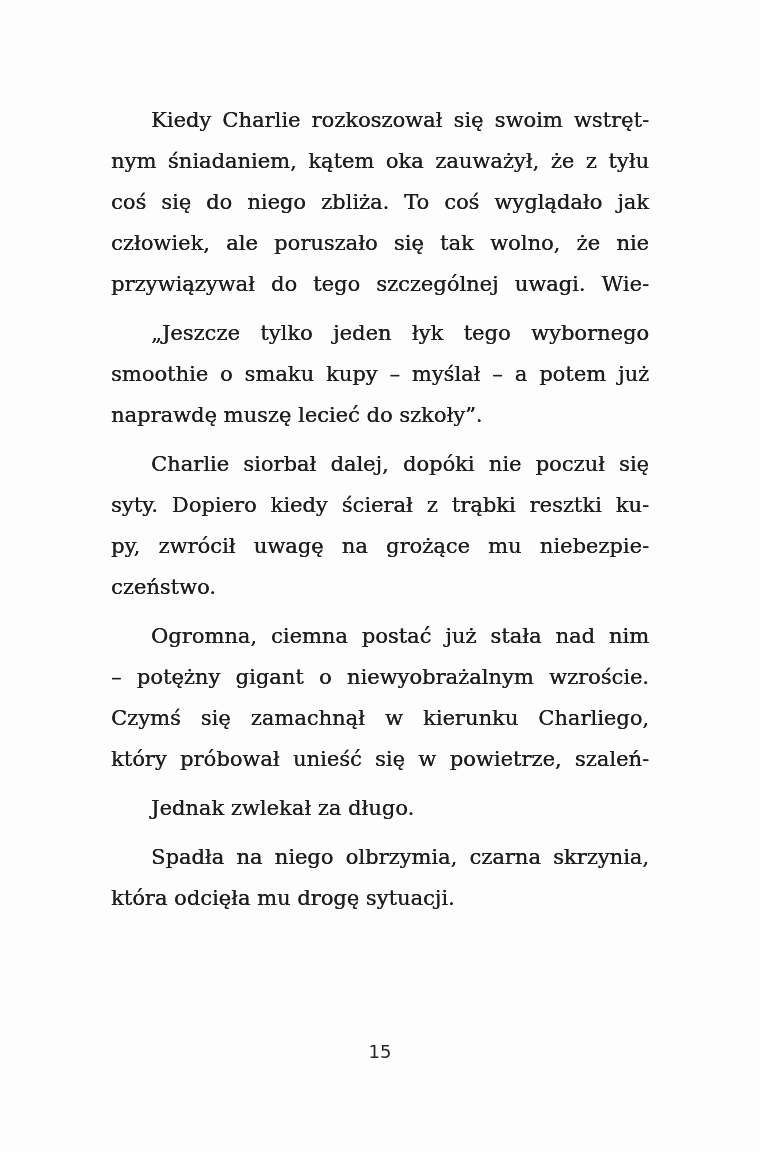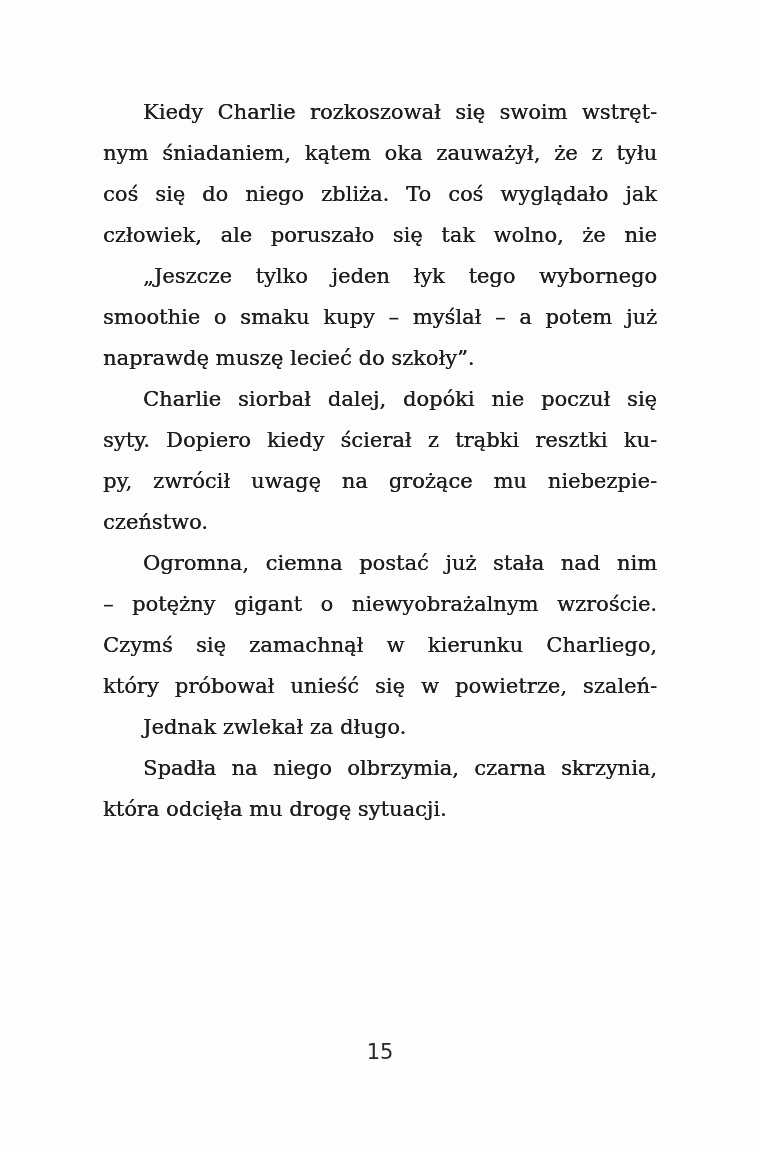--- a/index.html
+++ b/index.html
@@ -23,55 +23,56 @@
     position: absolute;
     left: 103px;
     top: 92px;
     width: 554px;
     color: #1e1e1e;
     font-size: 21px;
     line-height: 41px;
     text-shadow: 0.3px 0 0 currentColor;
   }
   .paragraph {
-    margin: 0;
+    margin: 8px;
     padding: 0;
   }
   .line {
     text-align: justify;
     text-align-last: justify;
   }
   .line.first {
     text-indent: 40px;
   }
   .line.last {
     text-align-last: left;
   }
   .page-number {
     position: absolute;
     left: 103px;
     top: 1038px;
     width: 554px;
     text-align: center;
     font-family: "DejaVu Sans", sans-serif;
-    font-size: 21px;
+    font-size: 18px;
     line-height: 28px;
     color: #262626;
   }
 </style>
 </head>
 <body>
 
 <div class="page">
   <div class="text-block">
       <div class="paragraph">
         <div class="line first">Kiedy Charlie rozkoszował się swoim wstręt-</div>
         <div class="line">nym śniadaniem, kątem oka zauważył, że z tyłu</div>
         <div class="line">coś się do niego zbliża. To coś wyglądało jak</div>
         <div class="line">człowiek, ale poruszało się tak wolno, że nie</div>
+        <div class="line">przywiązywał do tego szczególnej uwagi. Wie-</div>
       </div>
       <div class="paragraph">
         <div class="line first">„Jeszcze tylko jeden łyk tego wybornego</div>
         <div class="line">smoothie o smaku kupy – myślał – a potem już</div>
         <div class="line last">naprawdę muszę lecieć do szkoły”.</div>
       </div>
       <div class="paragraph">
         <div class="line first">Charlie siorbał dalej, dopóki nie poczuł się</div>
         <div class="line">syty. Dopiero kiedy ścierał z trąbki resztki ku-</div>
         <div class="line">py, zwrócił uwagę na grożące mu niebezpie-</div>

